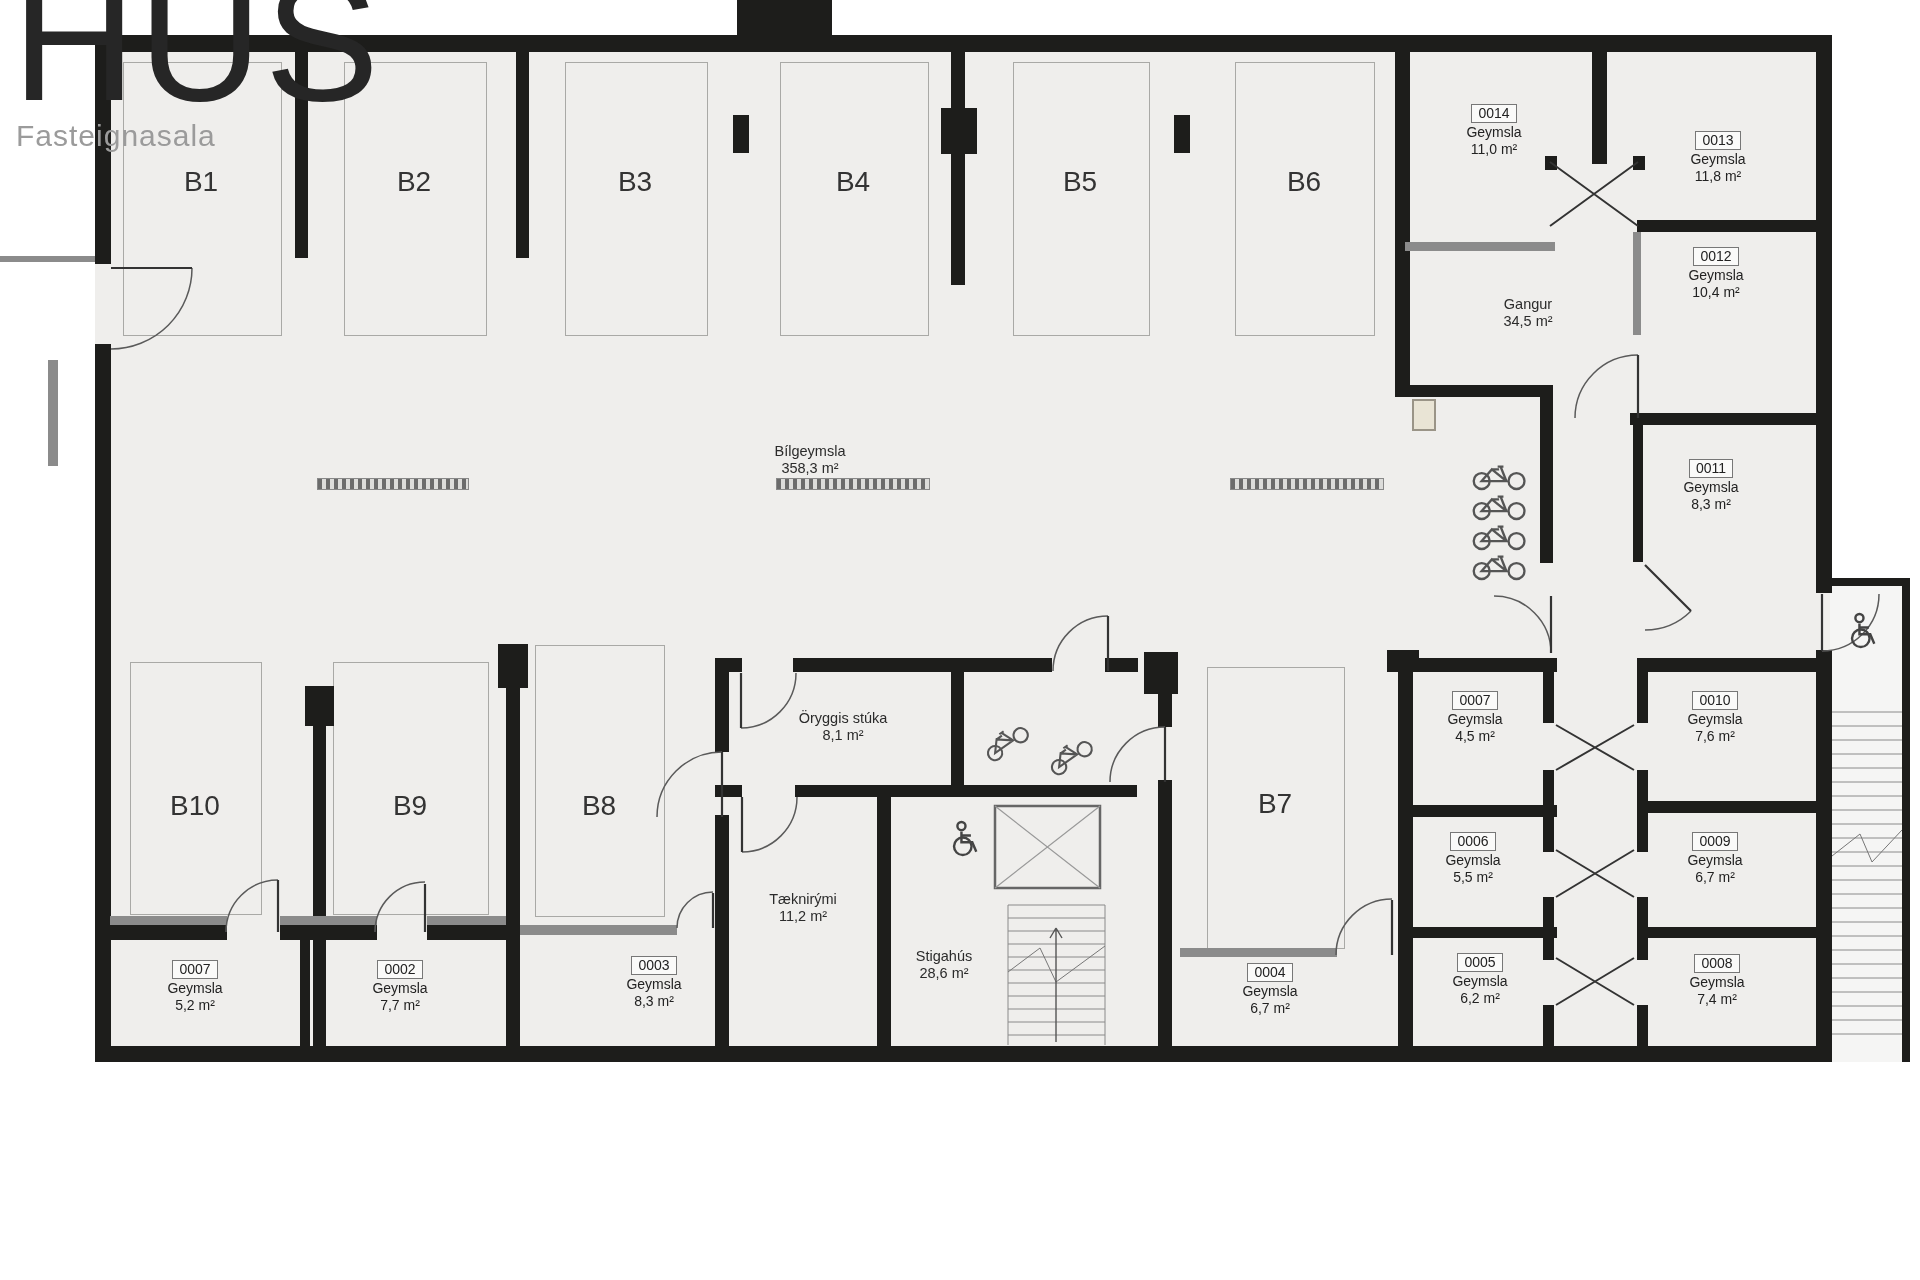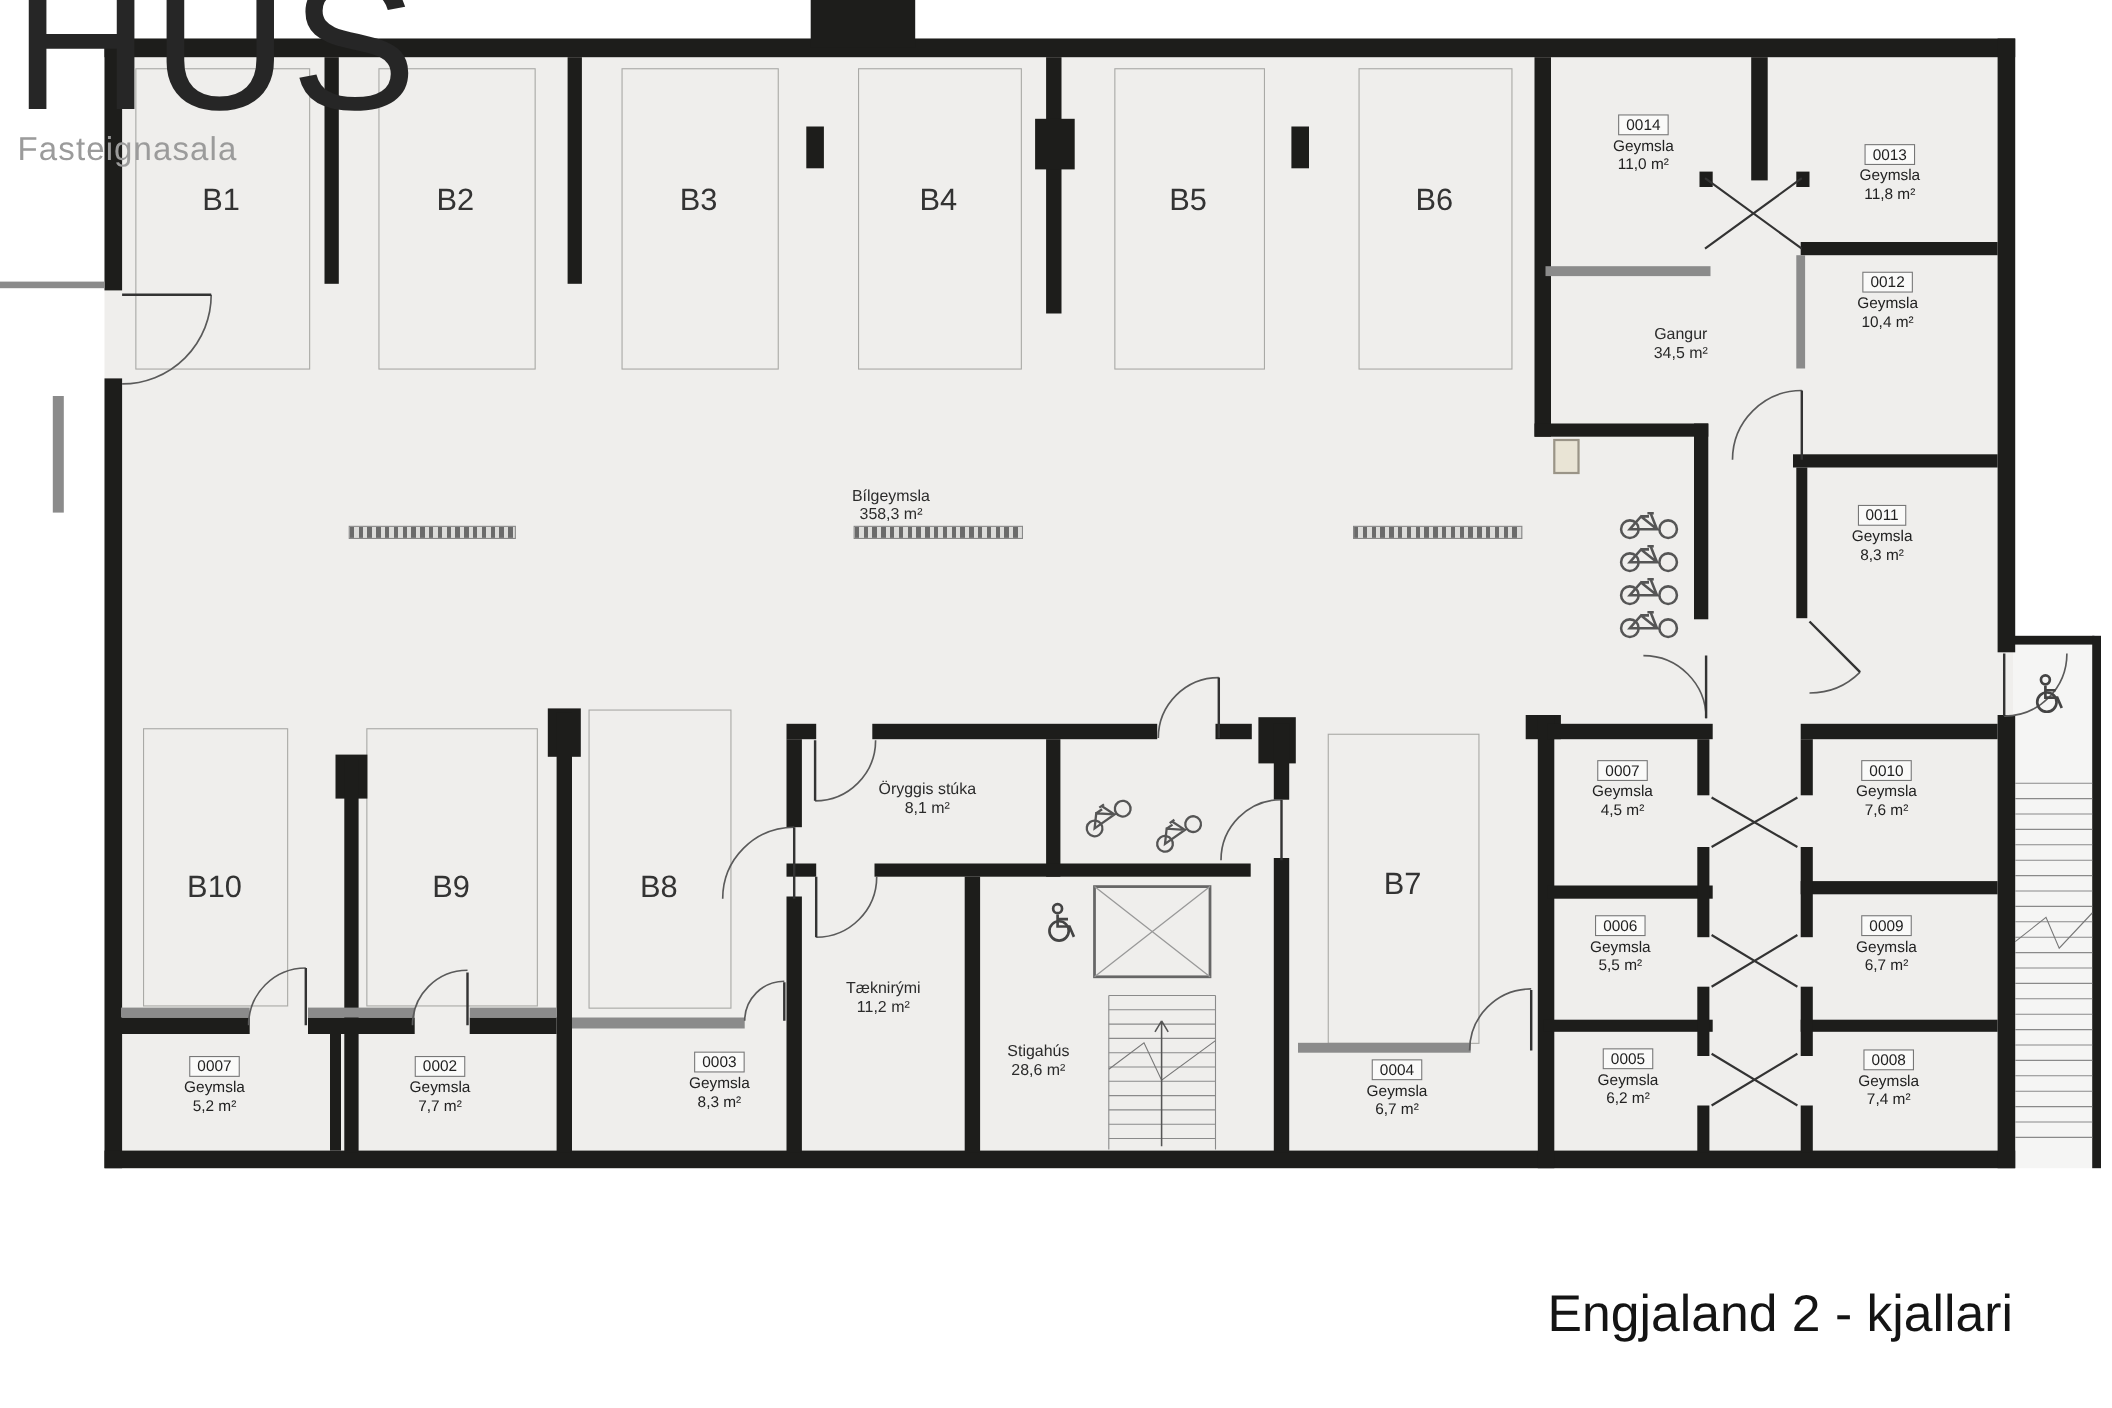--- a/index.html
+++ b/index.html
@@ -196,21 +196,20 @@
       <use href="#bike" transform="translate(1473,528) scale(1.45)"></use>
       <use href="#bike" transform="translate(1473,558) scale(1.45)"></use>
       <use href="#bike" transform="translate(982,748) rotate(-35) scale(1.3)"></use>
       <use href="#bike" transform="translate(1046,762) rotate(-35) scale(1.3)"></use>
     </g>
   </svg>
 
   <div id="brand">HÚS</div>
   <div id="brand-sub">Fasteignasala</div>
 
-  <div id="plan-title">Engjaland 2 - kjallari</div>
 
   <div class="plabel" style="left:146px;top:166px">B1</div>
   <div class="plabel" style="left:359px;top:166px">B2</div>
   <div class="plabel" style="left:580px;top:166px">B3</div>
   <div class="plabel" style="left:798px;top:166px">B4</div>
   <div class="plabel" style="left:1025px;top:166px">B5</div>
   <div class="plabel" style="left:1249px;top:166px">B6</div>
   <div class="plabel" style="left:1220px;top:788px">B7</div>
   <div class="plabel" style="left:544px;top:790px">B8</div>
   <div class="plabel" style="left:355px;top:790px">B9</div>

